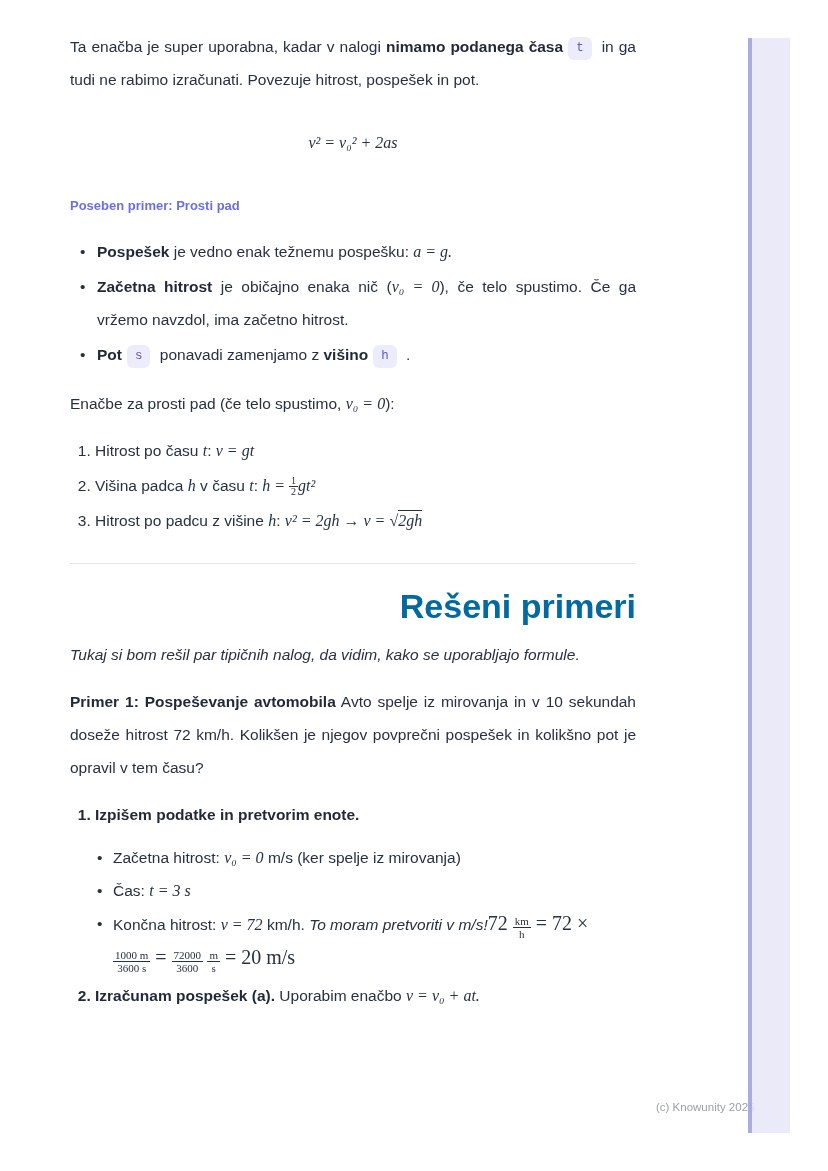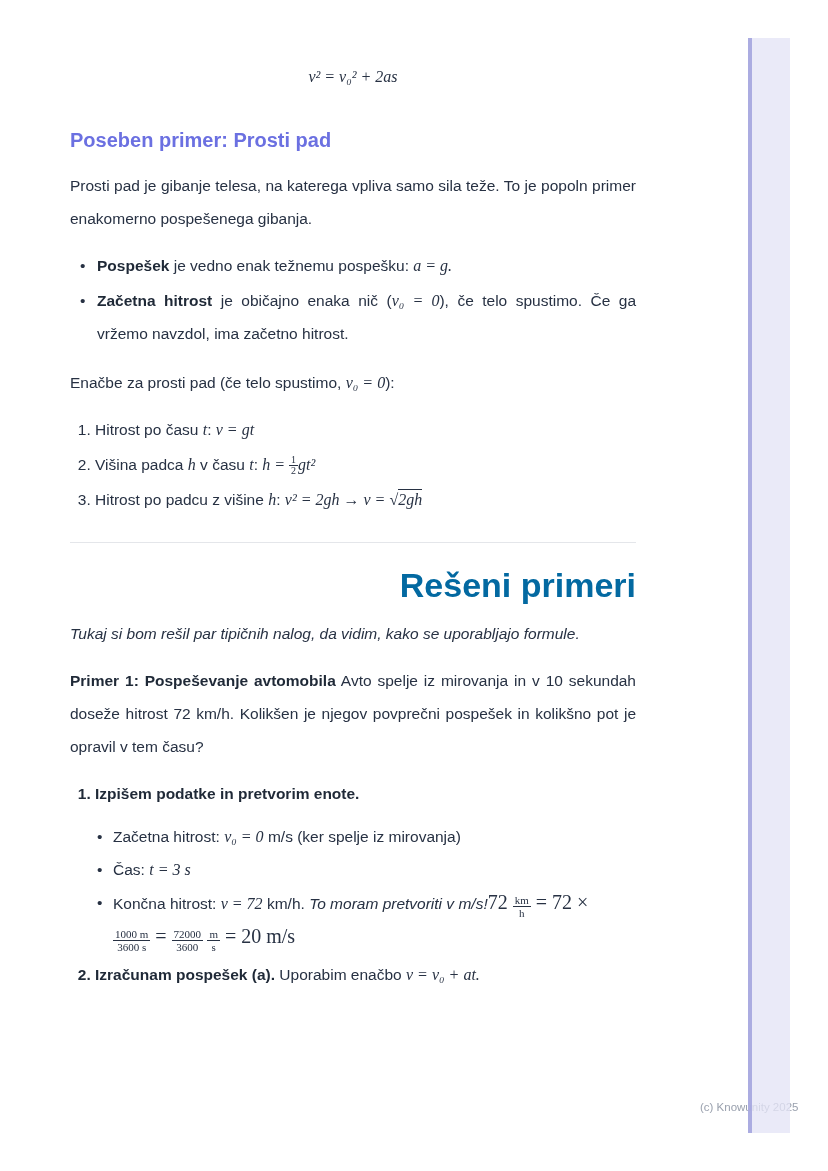--- a/index.html
+++ b/index.html
@@ -8,21 +8,21 @@
     position:relative; width:828px; height:1171px; background:#ffffff; overflow:hidden;
     font-family:"Liberation Sans","DejaVu Sans",sans-serif; color:#273143;
   }
   .content { position:absolute; left:70px; top:30px; width:566px; font-size:15.5px; line-height:33px; }
   p.para { margin:0 0 14px 0; text-align:justify; }
   b { font-weight:700; color:#1f2937; }
   .it { font-style:italic; }
   .math { font-family:"Liberation Serif","DejaVu Serif",serif; font-style:italic; font-size:16px;margin-top:34px; }
   .math-rm { font-family:"Liberation Serif","DejaVu Serif",serif; font-style:normal; font-size:20px; }
   .math-block { text-align:center; margin:30px 0 34px 0; }
-  h3.h3 { color:#6b70e1; font-size:20px; line-height:26px; margin:28px 0 16px 0; font-weight:700; }
+  h3.h3 { color:#6b70e1; font-size:13px; line-height:26px; margin:28px 0 16px 0; font-weight:700; }
   h2.h2 { color:#0369a1; font-size:34px; line-height:32px; margin:26px 0 16px 0; font-weight:700;text-align:right; }
   .badge {
     display:inline-block; background:#edecfb; color:#5a5ad0;
     font-family:"Liberation Mono","DejaVu Sans Mono",monospace;
     font-size:12.5px; line-height:13px; padding:5px 8px; border-radius:6px;
     vertical-align:1px; margin:0 5px;
   }
   ul.bullets { list-style:none; margin:4px 0 16px 0; padding:0 0 0 27px; }
   ul.bullets > li { position:relative; margin:0 0 2px 0; text-align:justify; }
   ul.bullets > li::before { content:"\2022"; position:absolute; left:-17px; color:#273143; }
@@ -33,44 +33,45 @@
   ul.sub > li { position:relative; margin:0; text-align:left; }
   ul.sub > li::before { content:"\2022"; position:absolute; left:-16px; color:#273143; }
   hr.divider { border:none; border-top:1px solid #e4e6ea; margin:26px 0 0 0; }
   .lead { font-style:italic; margin-bottom:16px; }
   .frac { display:inline-block; vertical-align:-8px; text-align:center; font-size:11px; line-height:12px;
           font-family:"Liberation Serif","DejaVu Serif",serif; font-style:normal; }
   .frac .num { display:block; padding:0 2px; border-bottom:1px solid currentColor; }
   .frac .den { display:block; padding:0 2px; }
   .frac.small { font-size:10px; line-height:10px; vertical-align:-4px; }
   .sqrt-body { border-top:1.2px solid currentColor; padding-top:1px; }
-  .watermark { position:absolute; left:700px; top:1100px; font-size:11.5px; line-height:14px; color:#9aa1ae; }
+  .watermark { position:absolute; left:656px; top:1100px; font-size:11.5px; line-height:14px; color:#9aa1ae; }
   .strip {
     position:absolute; left:748px; top:38px; width:42px; height:1095px;
     background:rgba(228,228,246,0.78); border-left:4px solid rgba(160,161,221,0.85);
     pointer-events:none;
   }
 </style>
 </head>
 <body>
 
 <div class="page">
   <div class="content">
 
+    <p class="para"><span>Ta enačba je super uporabna, kadar v nalogi </span><b>nimamo podanega časa</b><span class="badge">t</span><span> in ga tudi ne rabimo izračunati. Povezuje hitrost, pospešek in pot.</span></p>
 
     <div class="math-block"><span class="math">v² = v₀² + 2as</span></div>
 
 
     <h3 class="h3">Poseben primer: Prosti pad</h3>
 
-    <p class="para">Prosti pad je gibanje telesa, na katerega vpliva samo sila teže. To je popoln primer enakomerno pospešenega gibanja.</p>
 
     <ul class="bullets">
       <li><b>Pospešek</b><span> je vedno enak težnemu pospešku: </span><span class="math">a = g.</span></li>
       <li><b>Začetna hitrost</b><span> je običajno enaka nič (</span><span class="math">v₀ = 0</span><span>), če telo spustimo. Če ga vržemo navzdol, ima začetno hitrost.</span></li>
+      <li><b>Pot</b><span class="badge">s</span><span> ponavadi zamenjamo z </span><b>višino</b><span class="badge">h</span><span> .</span></li>
     </ul>
 
     <p class="para"><span>Enačbe za prosti pad (če telo spustimo, </span><span class="math">v₀ = 0</span><span>):</span></p>
 
     <ol class="olist">
       <li><span>Hitrost po času </span><span class="math">t</span><span>: </span><span class="math">v = gt</span></li>
       <li><span>Višina padca </span><span class="math">h</span><span> v času </span><span class="math">t</span><span>: </span><span class="math">h = </span><span class="frac small"><span class="num">1</span><span class="den">2</span></span><span class="math">gt²</span></li>
       <li><span>Hitrost po padcu z višine </span><span class="math">h</span><span>: </span><span class="math">v² = 2gh → v = </span><span class="math">√</span><span class="math sqrt-body">2gh</span></li>
     </ol>
 

